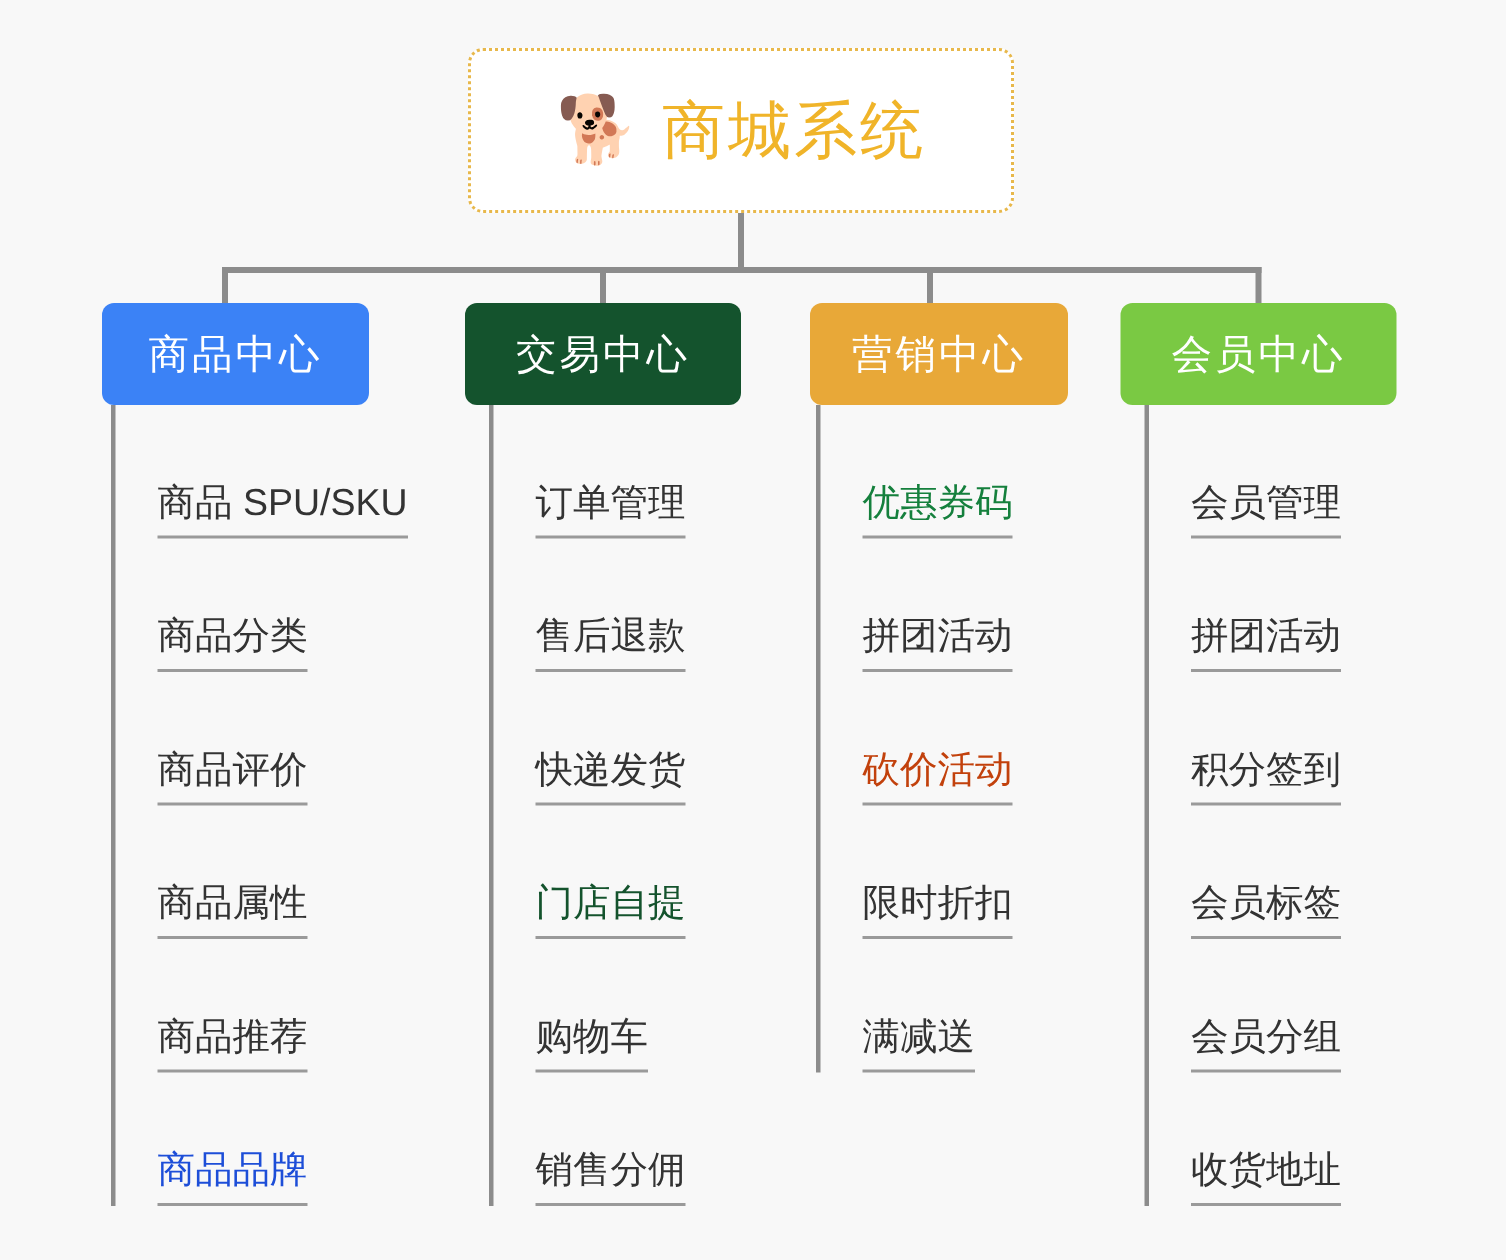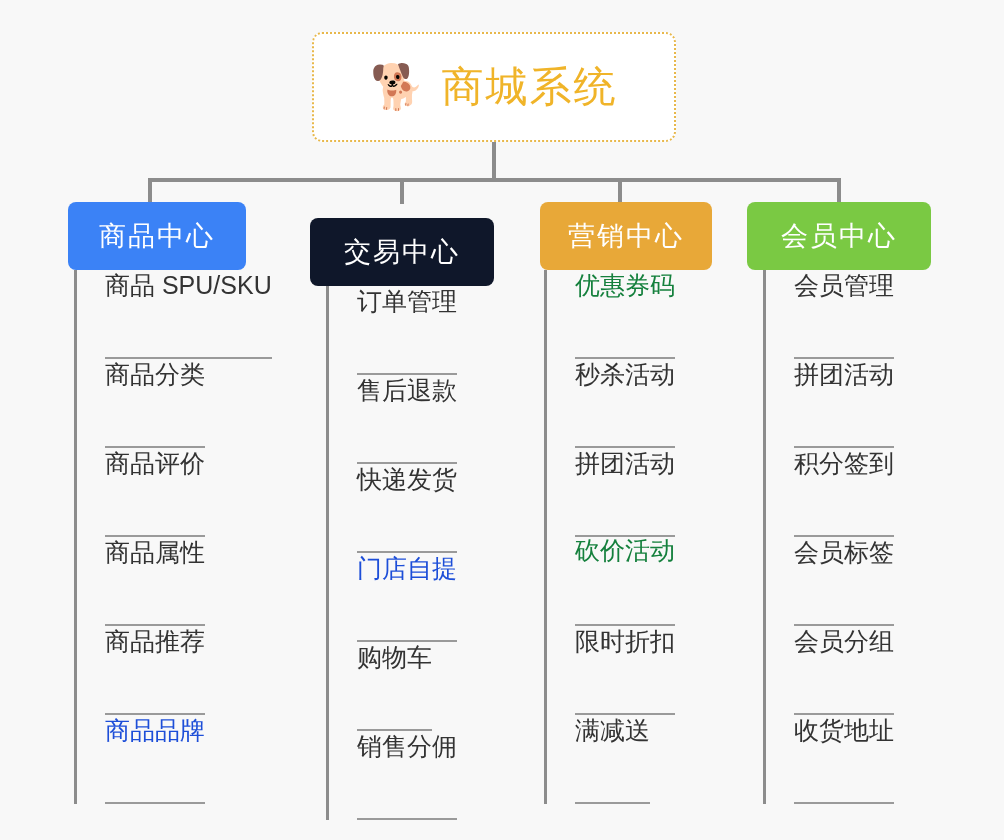--- a/index.html
+++ b/index.html
@@ -52,20 +52,21 @@
   }
   .leaf-wrap{
     position:relative;
     margin-left:16px;
     border-left:3px solid #8c8c8c;
     padding-top:0;
   }
   .leaf{
     height:89px;
     display:flex;
+    align-items:flex-end;
     box-sizing:border-box;
   }
   .leaf-label{
     display:inline-block;
     margin-left:28px;
     padding-bottom:6px;
     border-bottom:2px solid #9a9a9a;
     font-size:25px;
     color:#333333;
     white-space:nowrap;
@@ -109,57 +110,54 @@
       <div class="leaf">
           <span class="leaf-label" style="color: rgb(51, 51, 51); border-bottom-color: rgb(154, 154, 154);">商品推荐</span>
         </div>
       <div class="leaf">
           <span class="leaf-label" style="color: #1d4ed8; border-bottom-color: rgb(154, 154, 154);">商品品牌</span>
         </div>
     </div>
   </div>
 
   <div class="column" style="left:310px;width:184px;">
-    <div class="col-header" style="background:#0f172a;margin-top:16px;">交易中心</div>
+    <div class="col-header" style="background:#14532d;">交易中心</div>
     <div class="leaf-wrap" style="border-left-color: rgb(140, 140, 140);">
       <div class="leaf">
           <span class="leaf-label" style="color: rgb(51, 51, 51); border-bottom-color: rgb(154, 154, 154);">订单管理</span>
         </div>
       <div class="leaf">
           <span class="leaf-label" style="color: rgb(51, 51, 51); border-bottom-color: rgb(154, 154, 154);">售后退款</span>
         </div>
       <div class="leaf">
           <span class="leaf-label" style="color: rgb(51, 51, 51); border-bottom-color: rgb(154, 154, 154);">快递发货</span>
         </div>
       <div class="leaf">
-          <span class="leaf-label" style="color: #1d4ed8; border-bottom-color: rgb(154, 154, 154);">门店自提</span>
+          <span class="leaf-label" style="color: #14532d; border-bottom-color: rgb(154, 154, 154);">门店自提</span>
         </div>
       <div class="leaf">
           <span class="leaf-label" style="color: rgb(51, 51, 51); border-bottom-color: rgb(154, 154, 154);">购物车</span>
         </div>
       <div class="leaf">
           <span class="leaf-label" style="color: rgb(51, 51, 51); border-bottom-color: rgb(154, 154, 154);">销售分佣</span>
         </div>
     </div>
   </div>
 
   <div class="column" style="left:528px;width:184px;">
     <div class="col-header" style="background:#e8a838;margin-left:12px;">营销中心</div>
     <div class="leaf-wrap" style="border-left-color: rgb(140, 140, 140);">
       <div class="leaf">
           <span class="leaf-label" style="color: #15803d; border-bottom-color: rgb(154, 154, 154);">优惠券码</span>
         </div>
       <div class="leaf">
-          <span class="leaf-label" style="color: rgb(51, 51, 51); border-bottom-color: rgb(154, 154, 154);">秒杀活动</span>
-        </div>
-      <div class="leaf">
           <span class="leaf-label" style="color: rgb(51, 51, 51); border-bottom-color: rgb(154, 154, 154);">拼团活动</span>
         </div>
       <div class="leaf">
-          <span class="leaf-label" style="color: #15803d; border-bottom-color: rgb(154, 154, 154); font-family: Liberation Mono, monospace;">砍价活动</span>
+          <span class="leaf-label" style="color: #c2410c; border-bottom-color: rgb(154, 154, 154);">砍价活动</span>
         </div>
       <div class="leaf">
           <span class="leaf-label" style="color: rgb(51, 51, 51); border-bottom-color: rgb(154, 154, 154);">限时折扣</span>
         </div>
       <div class="leaf">
           <span class="leaf-label" style="color: rgb(51, 51, 51); border-bottom-color: rgb(154, 154, 154);">满减送</span>
         </div>
     </div>
   </div>
 

